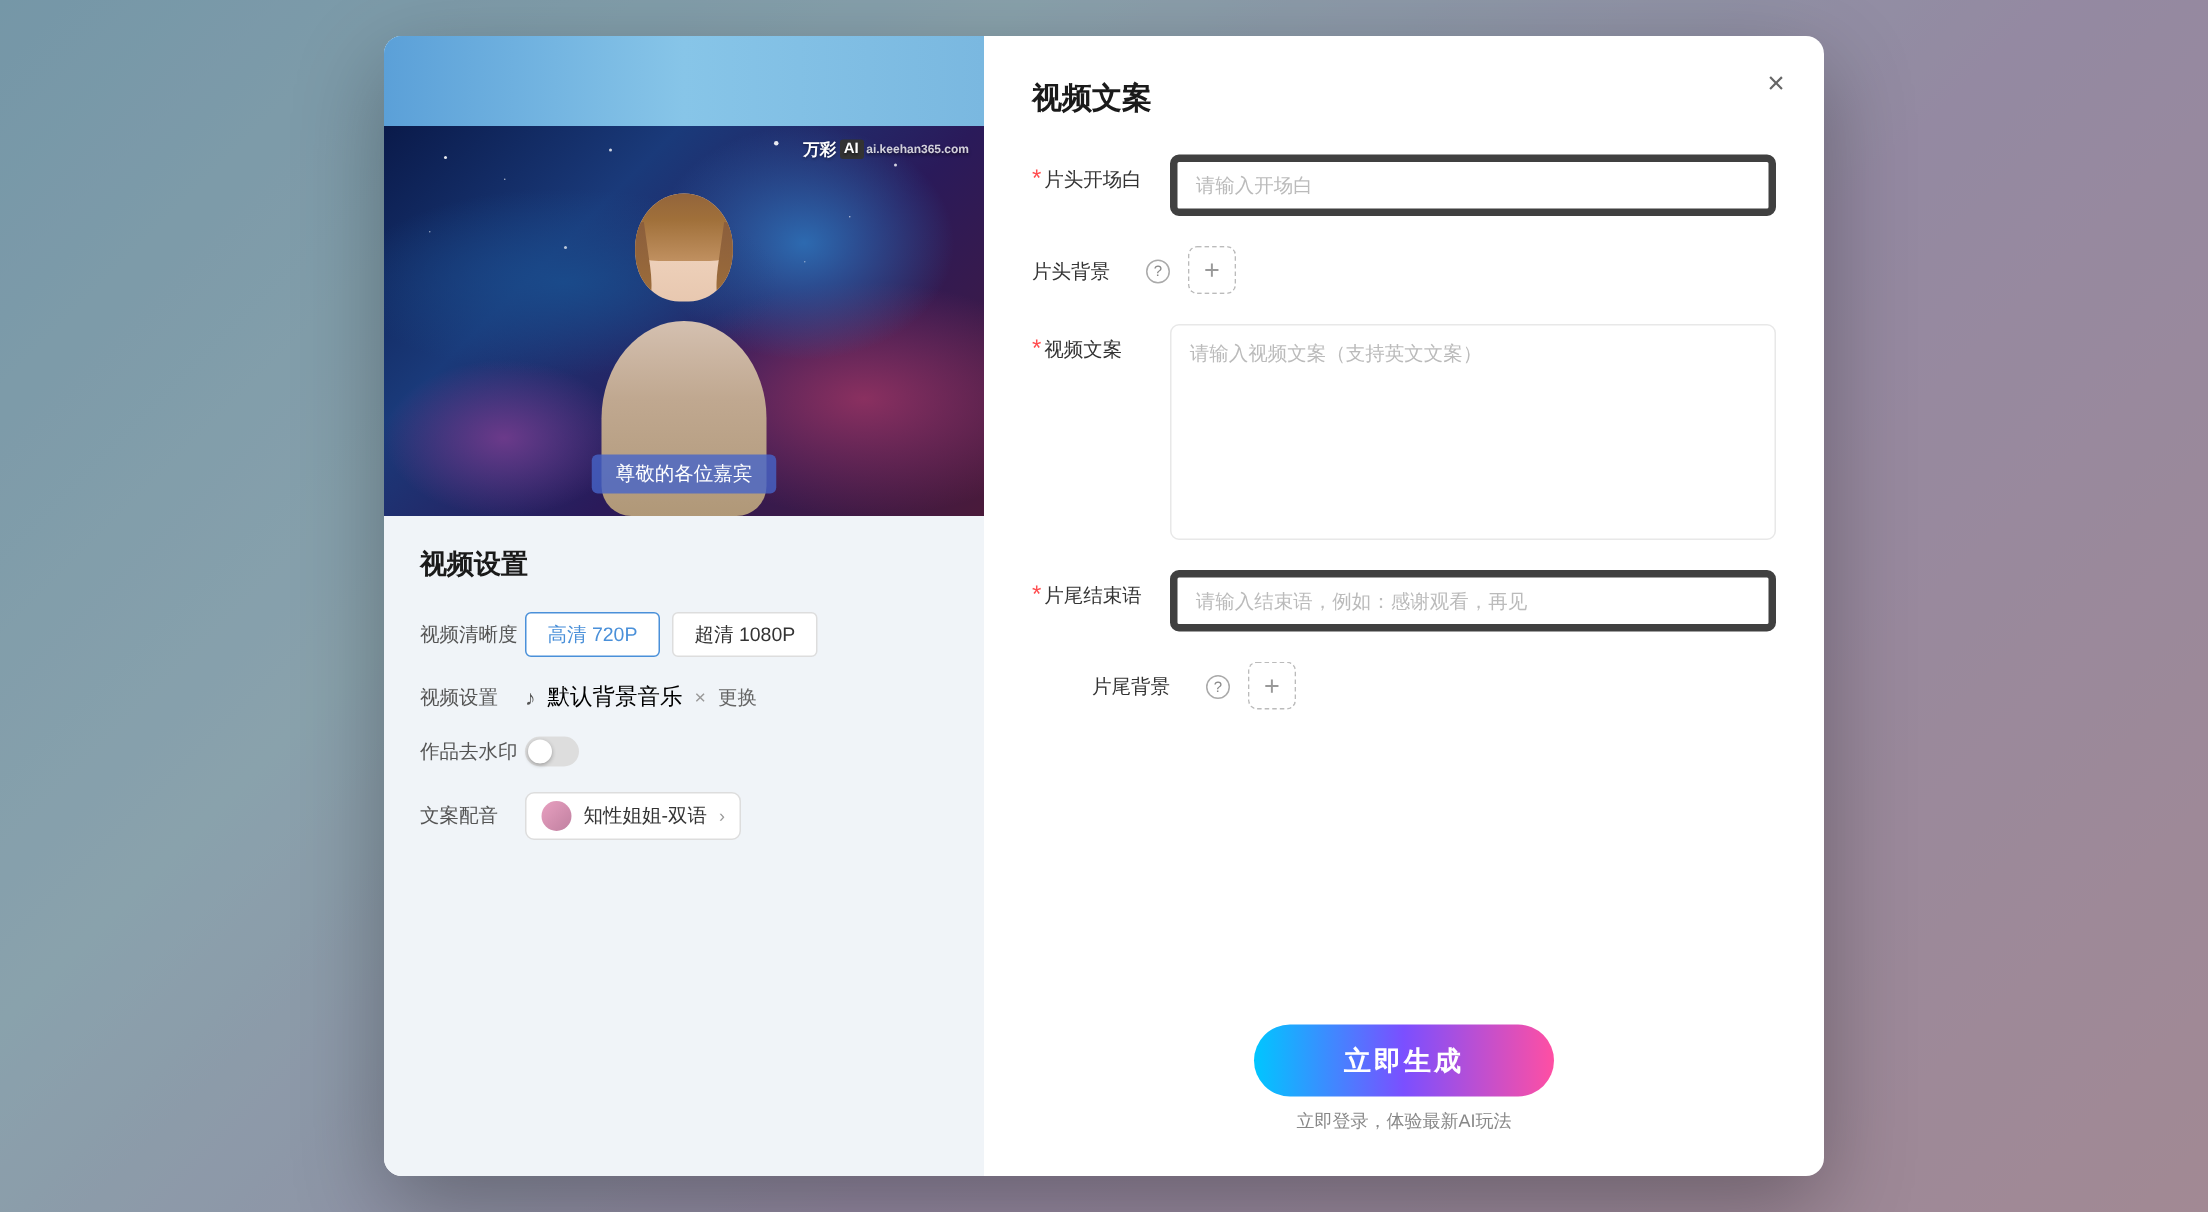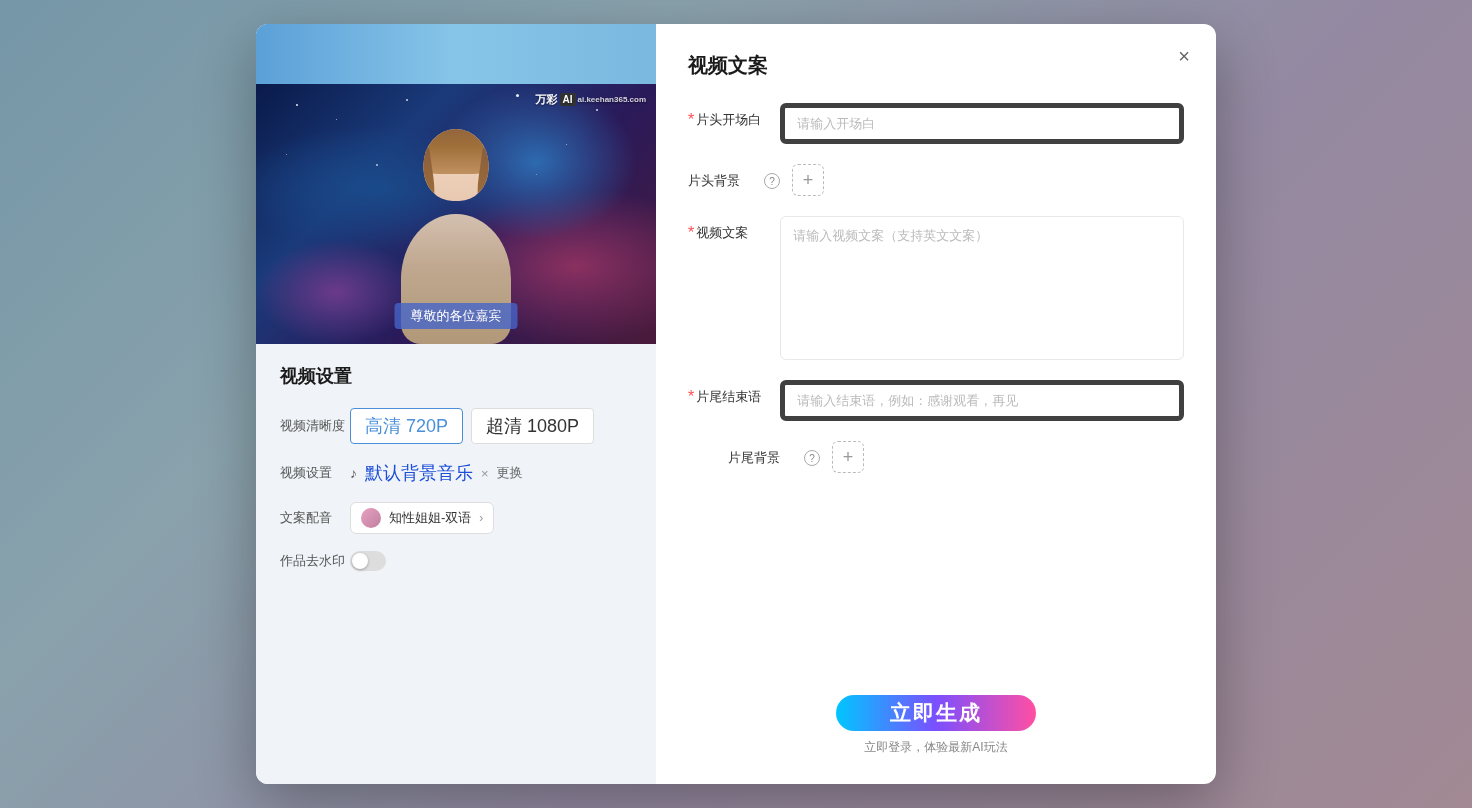--- a/index.html
+++ b/index.html
@@ -208,40 +208,40 @@
       flex: 1;
       display: flex;
       align-items: center;
       gap: 8px;
     }
 
     .quality-btn {
       padding: 5px 14px;
       border: 1px solid #ddd;
       border-radius: 4px;
-      font-size: 18px;
+      font-size: 13px;
       cursor: pointer;
       background: #fff;
       color: #333;
       text-align: center;
     }
 
     .quality-btn.active {
       background: #fff;
       border-color: #4a90d9;
       color: #4a90d9;
       border: 1.5px solid #4a90d9;
     }
 
     .music-info {
       display: flex;
       align-items: center;
       gap: 6px;
-      color: #1d4ed8;
-      font-size: 18px;
+      color: #000000;
+      font-size: 15px;
     }
 
     .music-icon {
       color: #555;
       font-size: 14px;
     }
 
     .music-change {
       color: #666;
       font-size: 13px;
@@ -416,26 +416,26 @@
       margin-top: auto;
       display: flex;
       flex-direction: column;
       align-items: center;
       gap: 8px;
       padding-top: 12px;
     }
 
     .generate-btn {
       width: 200px;
-      height: 36px;
+      height: 48px;
       background: linear-gradient(90deg, #00c6ff 0%, #7b4fff 50%, #ff4fa3 100%);
       border: none;
       border-radius: 28px;
       color: #fff;
-      font-size: 21px;
+      font-size: 18px;
       font-weight: 600;
       cursor: pointer;
       letter-spacing: 2px;
       text-align: center;
     }
 
     .generate-note {
       font-size: 12px;
       color: #888;
     }
@@ -520,37 +520,37 @@
           <div class="setting-label">视频设置</div>
           <div class="setting-content">
             <span class="music-icon">♪</span>
             <span class="music-info">默认背景音乐</span>
             <span class="music-x">×</span>
             <span class="music-change">更换</span>
           </div>
         </div>
 
         <div class="setting-row">
+          <div class="setting-label">作品去水印</div>
+          <div class="setting-content">
+            <div class="toggle-switch"></div>
+          </div>
+        </div>
+
+        <div class="setting-row">
           <div class="setting-label">文案配音</div>
           <div class="setting-content">
             <div class="voice-selector">
               <div class="voice-avatar"></div>
               <span class="voice-name">知性姐姐-双语</span>
               <span class="voice-arrow">›</span>
             </div>
           </div>
         </div>
 
-        <div class="setting-row">
-          <div class="setting-label">作品去水印</div>
-          <div class="setting-content">
-            <div class="toggle-switch"></div>
-          </div>
-        </div>
-
       </div>
     </div>
 
     <div class="right-panel">
       <div class="right-panel-title">视频文案</div>
 
       <div class="form-group">
         <div class="form-label-row">
           <span class="required-star">*</span>
           <span class="form-label" style="padding-top:0;">片头开场白</span>

